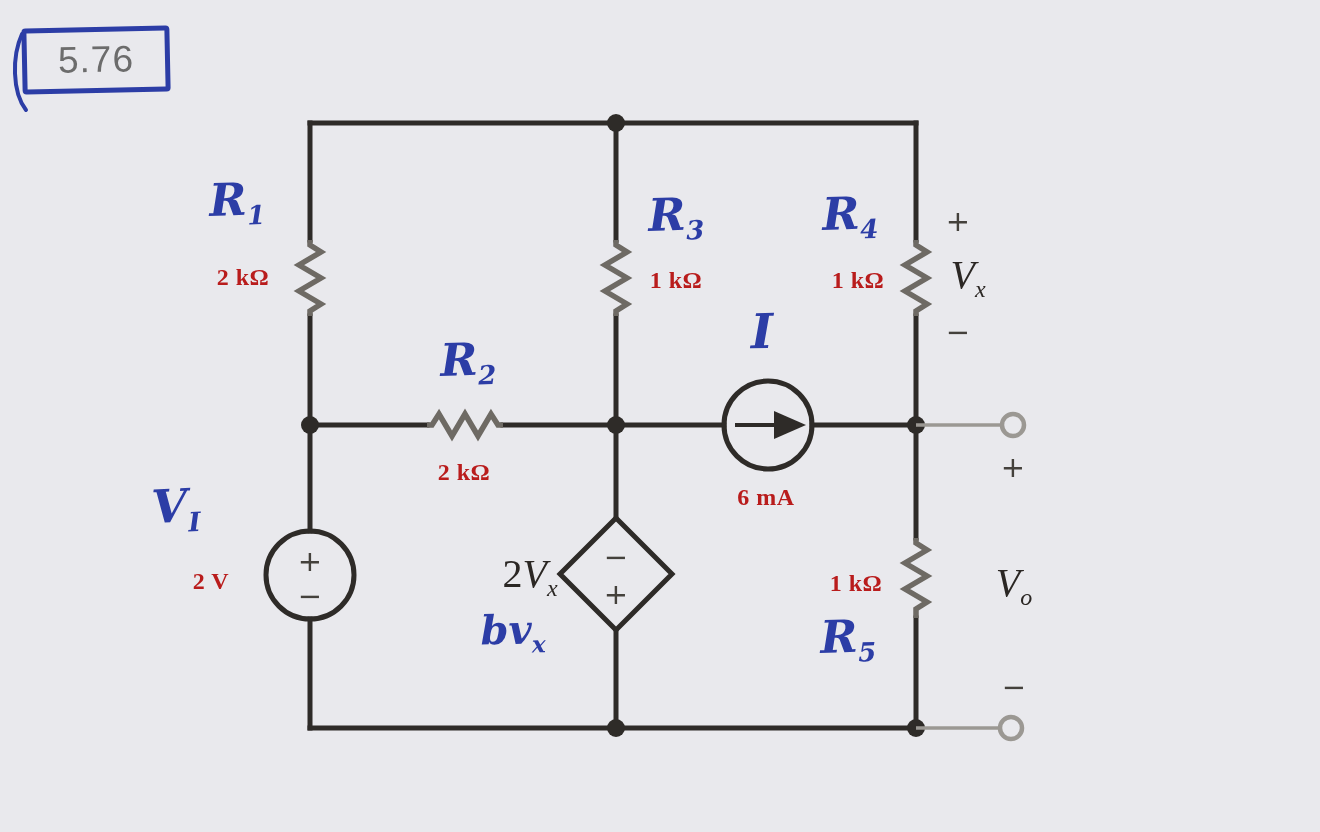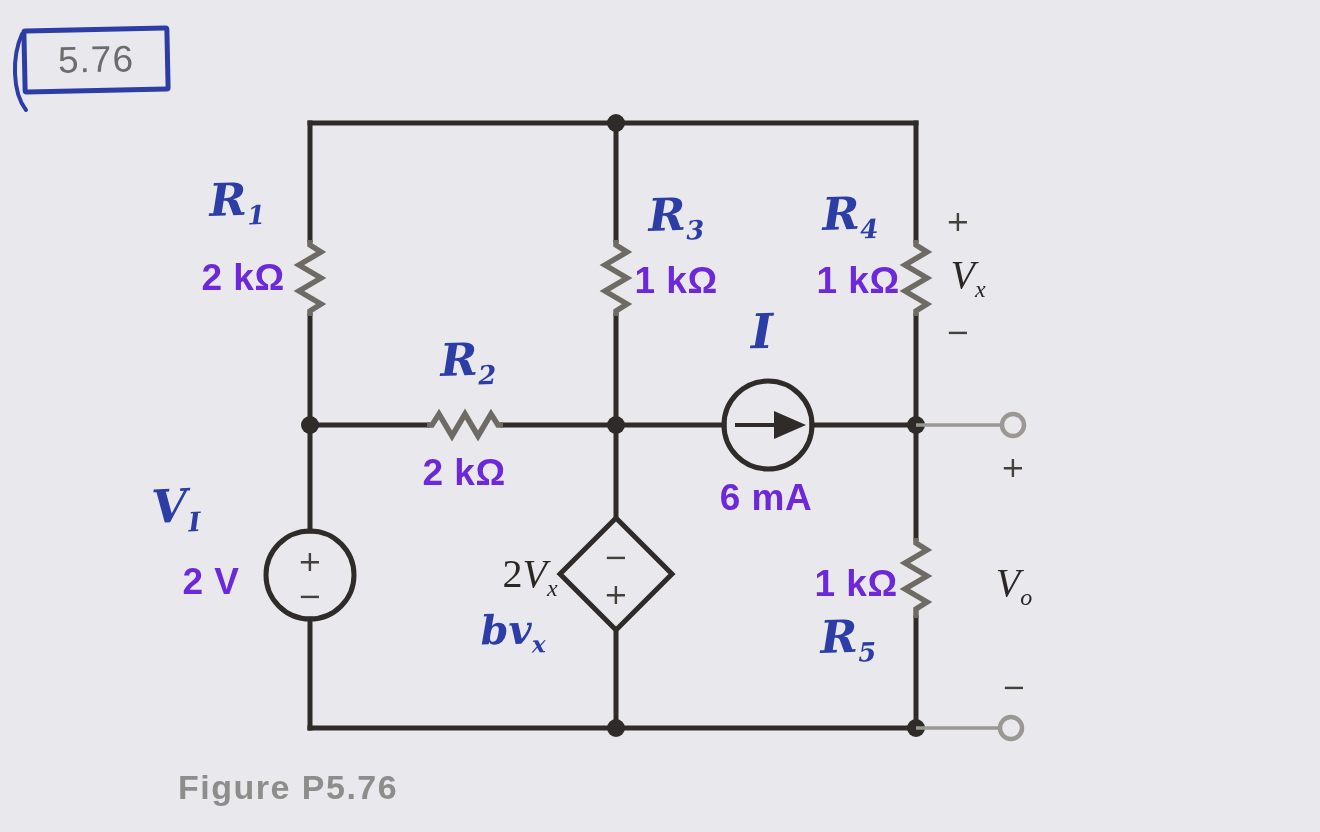--- a/index.html
+++ b/index.html
@@ -8,21 +8,21 @@
   }
   *{box-sizing:border-box}
   body{margin:0;background:#d8d8dc}
   .page{position:relative;width:1320px;height:832px;background:var(--paper);overflow:hidden;
         font-family:"Liberation Serif",serif;color:var(--ink)}
   svg.circuit{position:absolute;left:0;top:0}
 
   .lbl{position:absolute;transform:translate(-50%,-50%);white-space:nowrap;line-height:1}
 
   
-  .val{font-family:Liberation Sans, sans-serif;font-weight:700;font-size:37px;color:#6d28d9;letter-spacing:.5px}
+  .val{font-family:Liberation Serif, serif;font-weight:700;font-size:24px;color:#b91c1c;letter-spacing:.5px}
 
   
   .meas{font-family:"Liberation Serif",serif;font-style:italic;font-size:40px;color:#2b2724}
   .meas sub{font-size:.6em;font-style:italic}
 
   
   .sign{font-family:"DejaVu Sans",sans-serif;font-size:29px;color:#44413c;font-weight:400}
 
   
   .hw{font-family:"DejaVu Serif",serif;font-style:italic;font-weight:700;color:var(--blue)}
@@ -128,14 +128,13 @@
   <div class="lbl meas" style="left:530px;top:577px"><span style="font-style:normal">2</span><span>V</span><sub>x</sub></div>
 
   <div class="lbl sign" style="left:958px;top:221px">+</div>
   <div class="lbl meas" style="left:968px;top:278px"><span>V</span><sub>x</sub></div>
   <div class="lbl sign" style="left:958px;top:332px">−</div>
 
   <div class="lbl sign" style="left:1013px;top:467px">+</div>
   <div class="lbl meas" style="left:1014px;top:586px"><span>V</span><sub>o</sub></div>
   <div class="lbl sign" style="left:1014px;top:687px">−</div>
 
-  <div class="caption">Figure P5.76</div>
 </div>
 
 </body></html>

